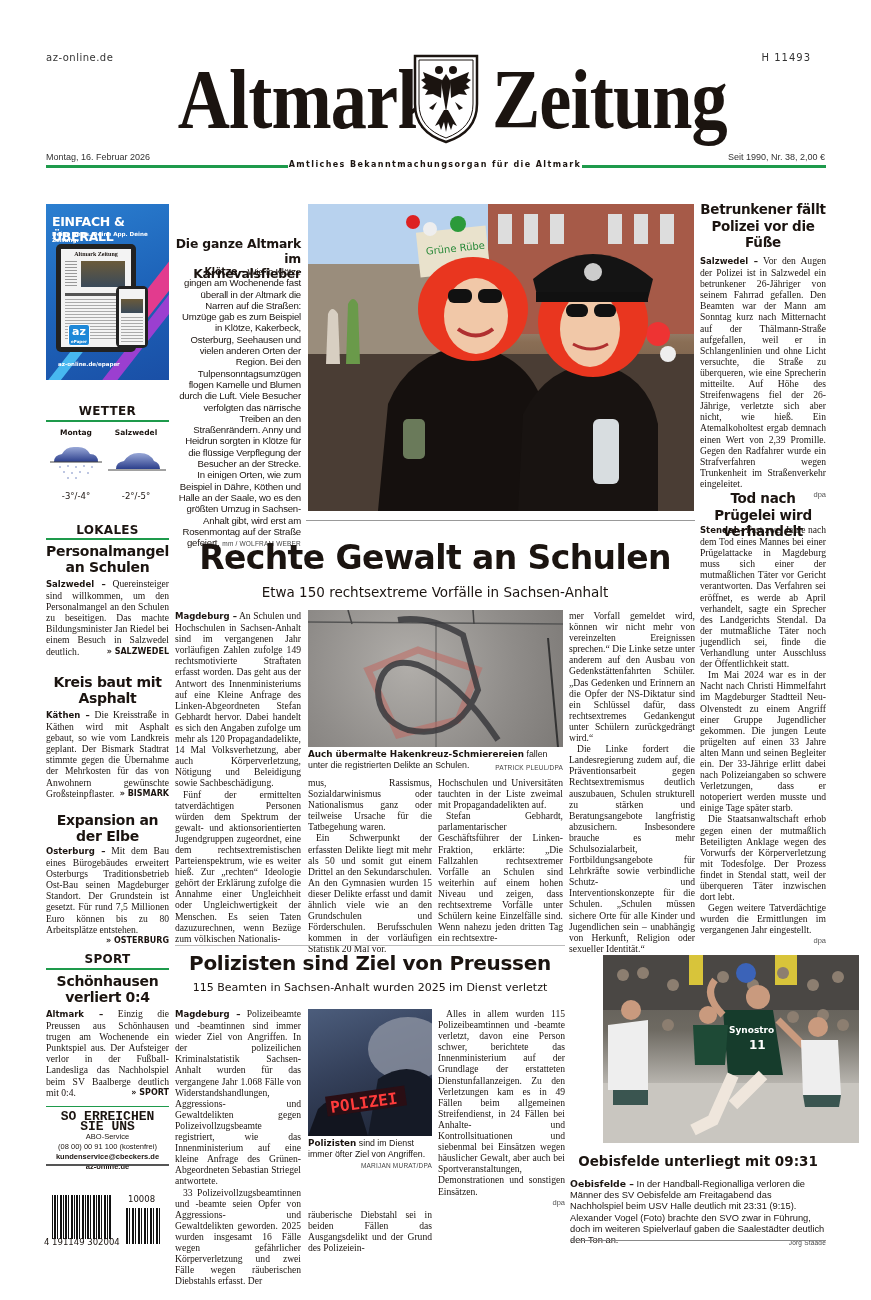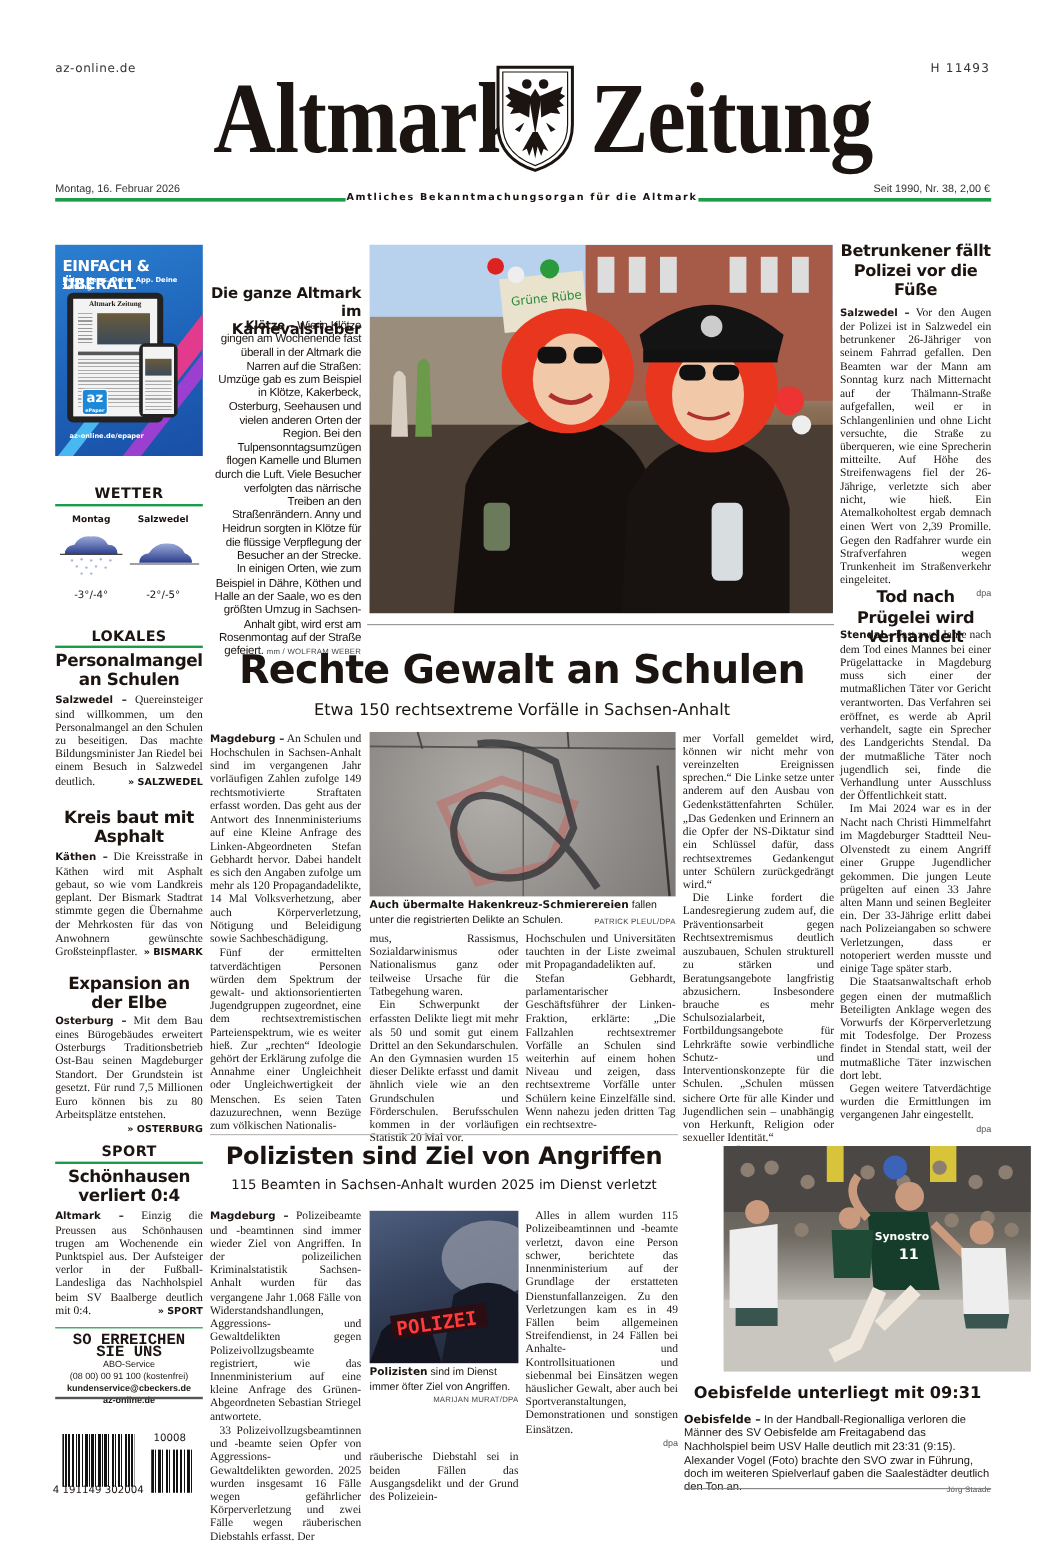--- a/index.html
+++ b/index.html
@@ -3,21 +3,21 @@
 <meta charset="utf-8">
 <style>
   * { box-sizing: border-box; margin: 0; padding: 0; }
   html, body { width: 871px; height: 1300px; background: #ffffff; overflow: hidden; }
   body { position: relative; font-family: "DejaVu Serif", serif; color: #1b1410; }
   .abs { position: absolute; }
   .green { background: #1e9a4b; }
 
   
   .site-url { left: 46px; top: 52px; font-size: 10px; letter-spacing: .5px; color:#333; font-family:"DejaVu Sans",sans-serif; }
-  .issn { right: 46px; top: 52px; font-size: 10px; letter-spacing: 1px; color:#333; font-family:"DejaVu Sans",sans-serif; }
+  .issn { right: 60px; top: 52px; font-size: 10px; letter-spacing: 1px; color:#333; font-family:"DejaVu Sans",sans-serif; }
   .mast-left { left: 140px; top: 55px; width: 270px; text-align: right; font-family:"Liberation Serif",serif; font-weight: bold; font-size: 84px; line-height: 90px; transform: scaleX(.86); transform-origin: right center; letter-spacing:-1px; }
   .mast-right { left: 492px; top: 55px; width: 270px; text-align: left; font-family:"Liberation Serif",serif; font-weight: bold; font-size: 84px; line-height: 90px; transform: scaleX(.86); transform-origin: left center; letter-spacing:-1px; }
   .crest { left: 411px; top: 52px; width: 70px; height: 92px; }
   .dateline { left: 46px; top: 152px; font-size: 9px; color:#333; font-family:"Liberation Sans",sans-serif; }
   .issue { right: 46px; top: 152px; font-size: 9px; color:#333; font-family:"Liberation Sans",sans-serif; }
   .rule-l { left: 46px; top: 165px; width: 242px; height: 3px; }
   .rule-r { left: 582px; top: 165px; width: 244px; height: 3px; }
   .tagline { left: 288px; top: 160px; width: 294px; text-align: center; font-size: 8px; font-weight: bold; letter-spacing: 1.4px; font-family:"DejaVu Sans",sans-serif; }
 
   
@@ -276,21 +276,21 @@
 <div class="abs r-head" style="top:201px;">Betrunkener fällt Polizei vor die Füße</div>
 <div class="abs r-body" style="top:255px;">
   <p><b>Salzwedel –</b> <span>Vor den Augen der Polizei ist in Salzwedel ein betrunkener 26-Jähriger von seinem Fahrrad gefallen. Den Beamten war der Mann am Sonntag kurz nach Mitternacht auf der Thälmann-Straße aufgefallen, weil er in Schlangenlinien und ohne Licht versuchte, die Straße zu überqueren, wie eine Sprecherin mitteilte. Auf Höhe des Streifenwagens fiel der 26-Jährige, verletzte sich aber nicht, wie hieß. Ein Atemalkoholtest ergab demnach einen Wert von 2,39 Promille. Gegen den Radfahrer wurde ein Strafverfahren wegen Trunkenheit im Straßenverkehr eingeleitet.</span></p>
   <div class="src">dpa</div>
 </div>
 
 <div class="abs r-head" style="top:490px;">Tod nach Prügelei wird verhandelt</div>
 <div class="abs r-body" style="top:524px;">
   <p><b>Stendal –</b> <span>Fast zwei Jahre nach dem Tod eines Mannes bei einer Prügelattacke in Magdeburg muss sich einer der mutmaßlichen Täter vor Gericht verantworten. Das Verfahren sei eröffnet, es werde ab April verhandelt, sagte ein Sprecher des Landgerichts Stendal. Da der mutmaßliche Täter noch jugendlich sei, finde die Verhandlung unter Ausschluss der Öffentlichkeit statt.</span></p>
   <p>Im Mai 2024 war es in der Nacht nach Christi Himmelfahrt im Magdeburger Stadtteil Neu-Olvenstedt zu einem Angriff einer Gruppe Jugendlicher gekommen. Die jungen Leute prügelten auf einen 33 Jahre alten Mann und seinen Begleiter ein. Der 33-Jährige erlitt dabei nach Polizeiangaben so schwere Verletzungen, dass er notoperiert werden musste und einige Tage später starb.</p>
-  <p>Die Staatsanwaltschaft erhob gegen einen der mutmaßlich Beteiligten Anklage wegen des Vorwurfs der Körperverletzung mit Todesfolge. Der Prozess findet in Stendal statt, weil der mutmaßliche Täter inzwischen dort lebt.</p>
+  <p>Die Staatsanwaltschaft erhob gegen einen der mutmaßlich Beteiligten Anklage wegen des Vorwurfs der Körperverletzung mit Todesfolge. Der Prozess findet in Stendal statt, weil der überqueren Täter inzwischen dort lebt.</p>
   <p>Gegen weitere Tatverdächtige wurden die Ermittlungen im vergangenen Jahr eingestellt.</p>
   <div class="src">dpa</div>
 </div>
 
 <div class="abs top-rule"></div>
 
 <div class="abs lead-head">Rechte Gewalt an Schulen</div>
 <div class="abs lead-sub">Etwa 150 rechtsextreme Vorfälle in Sachsen-Anhalt</div>
 
 <div class="abs col" style="left:175px;top:610px;width:126px;">
@@ -323,21 +323,21 @@
   <p>Stefan Gebhardt, parlamentarischer Geschäftsführer der Linken-Fraktion, erklärte: „Die Fallzahlen rechtsextremer Vorfälle an Schulen sind weiterhin auf einem hohen Niveau und zeigen, dass rechtsextreme Vorfälle unter Schülern keine Einzelfälle sind. Wenn nahezu jeden dritten Tag ein rechtsextre-</p>
 </div>
 <div class="abs col" style="left:569px;top:610px;width:126px;">
   <p class="first">mer Vorfall gemeldet wird, können wir nicht mehr von vereinzelten Ereignissen sprechen.“ Die Linke setze unter anderem auf den Ausbau von Gedenkstättenfahrten Schüler. „Das Gedenken und Erinnern an die Opfer der NS-Diktatur sind ein Schlüssel dafür, dass rechtsextremes Gedankengut unter Schülern zurückgedrängt wird.“</p>
   <p>Die Linke fordert die Landesregierung zudem auf, die Präventionsarbeit gegen Rechtsextremismus deutlich auszubauen, Schulen strukturell zu stärken und Beratungsangebote langfristig abzusichern. Insbesondere brauche es mehr Schulsozialarbeit, Fortbildungsangebote für Lehrkräfte sowie verbindliche Schutz- und Interventionskonzepte für die Schulen. „Schulen müssen sichere Orte für alle Kinder und Jugendlichen sein – unabhängig von Herkunft, Religion oder sexueller Identität.“</p>
   <div class="author">DÖRTHE HEIN / DPA</div>
 </div>
 
 <div class="abs mid-rule" style="left:175px;width:390px;"></div>
 
-<div class="abs p-head">Polizisten sind Ziel von Angriffen</div>
+<div class="abs p-head">Polizisten sind Ziel von Preussen</div>
 <div class="abs p-sub">115 Beamten in Sachsen-Anhalt wurden 2025 im Dienst verletzt</div>
 
 <div class="abs col" style="left:175px;top:1008px;width:126px;">
   <p class="first"><b>Magdeburg –</b> <span>Polizeibeamte und -beamtinnen sind immer wieder Ziel von Angriffen. In der polizeilichen Kriminalstatistik Sachsen-Anhalt wurden für das vergangene Jahr 1.068 Fälle von Widerstandshandlungen, Aggressions- und Gewaltdelikten gegen Polizeivollzugsbeamte registriert, wie das Innenministerium auf eine kleine Anfrage des Grünen-Abgeordneten Sebastian Striegel antwortete.</span></p>
   <p>33 Polizeivollzugsbeamtinnen und -beamte seien Opfer von Aggressions- und Gewaltdelikten geworden. 2025 wurden insgesamt 16 Fälle wegen gefährlicher Körperverletzung und zwei Fälle wegen räuberischen Diebstahls erfasst. Der</p>
 </div>
 
 <div class="abs photo-polizei">
   <svg width="124" height="127" viewBox="0 0 124 127">
     <ellipse cx="100" cy="40" rx="40" ry="32" fill="#8d93a3" opacity=".8"></ellipse>

